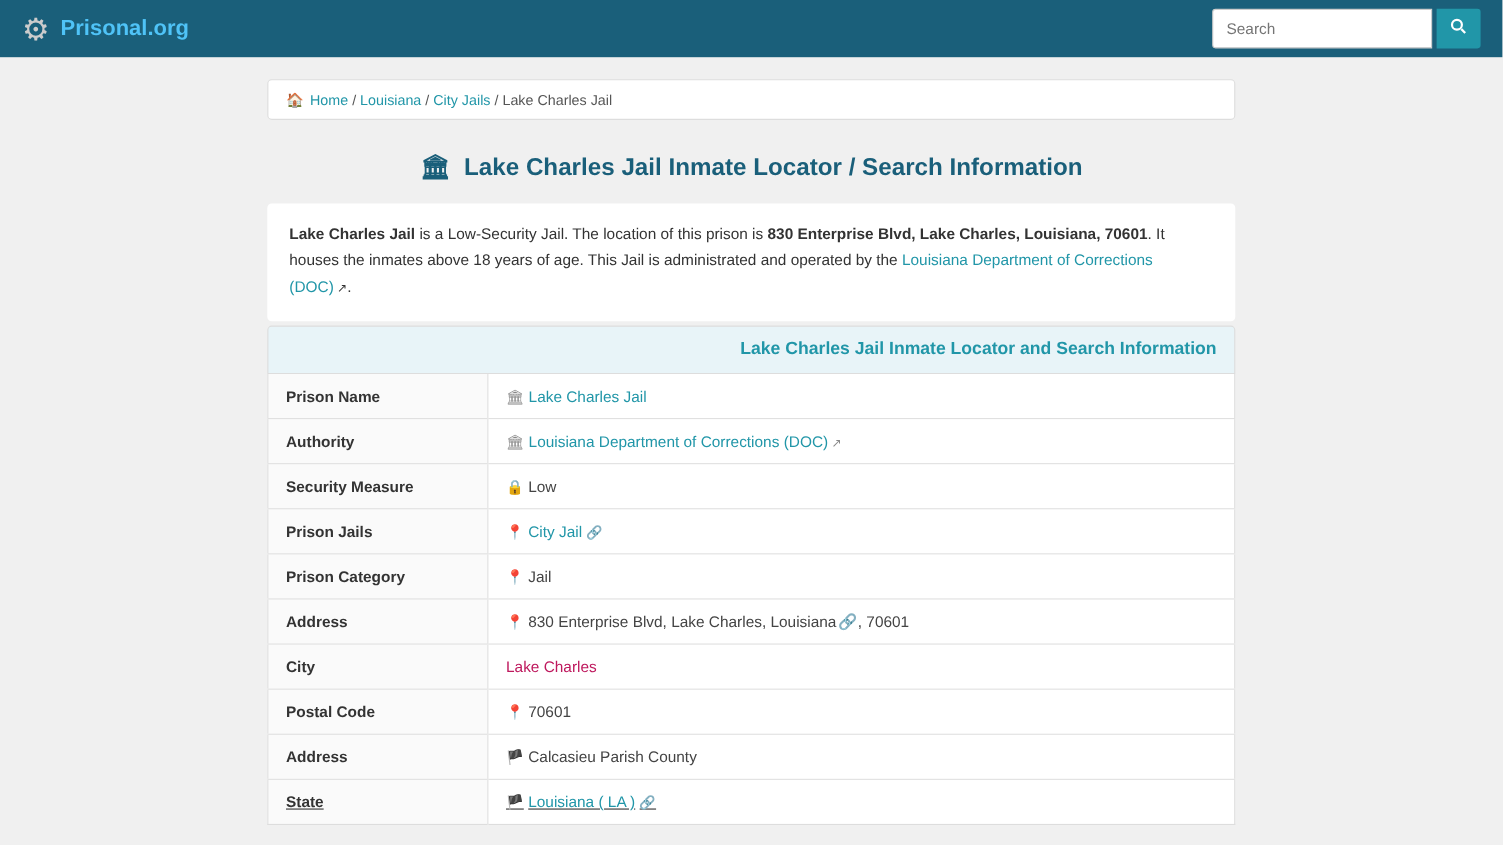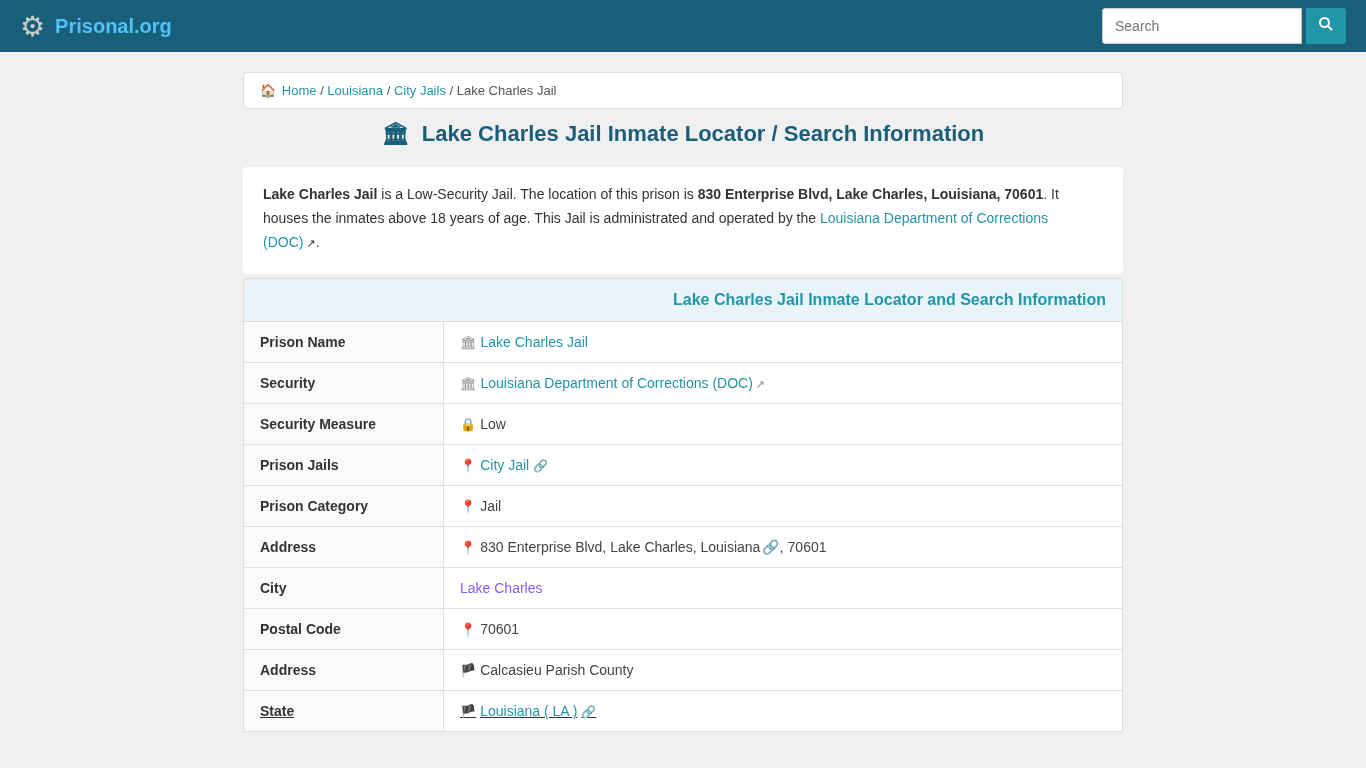--- a/index.html
+++ b/index.html
@@ -67,21 +67,21 @@
       margin: 20px auto;
       padding: 0 10px;
     }
 
     
     .breadcrumb {
       background: #fff;
       border: 1px solid #ddd;
       border-radius: 4px;
       padding: 10px 16px;
-      margin-bottom: 12px;
+      margin-bottom: 30px;
       font-size: 13px;
       color: #555;
     }
     .breadcrumb a {
       color: #2196a8;
       text-decoration: none;
     }
     .breadcrumb .home-icon { color: #555; margin-right: 2px; }
 
     
@@ -216,42 +216,42 @@
     <span>Lake Charles Jail Inmate Locator and Search Information</span>
   </div>
 
   <table class="info-table">
     <tbody id="table-body">
     <tr>
           <td>Prison Name</td>
           <td><span class="cell-icon">🏛</span><a href="#" style="color:#2196a8;text-decoration:none;">Lake Charles Jail</a></td>
         </tr>
         <tr>
-          <td>Security</td>
+          <td>Authority</td>
           <td><span class="cell-icon">🏛</span><a href="#" style="color:#2196a8;text-decoration:none;">Louisiana Department of Corrections (DOC)</a><span class="ext-link-icon">↗</span></td>
         </tr>
         <tr>
           <td>Security Measure</td>
           <td><span class="cell-icon">🔒</span><span>Low</span></td>
         </tr>
         <tr>
           <td>Prison Jails</td>
           <td><span class="cell-icon">📍</span><a href="#" style="color:#2196a8;text-decoration:none;">City Jail</a><span style="margin-left:4px;font-size:12px;color:#888;">🔗</span></td>
         </tr>
         <tr>
           <td>Prison Category</td>
           <td><span class="cell-icon">📍</span><span>Jail</span></td>
         </tr>
         <tr>
           <td>Address</td>
           <td><span class="cell-icon">📍</span><span>830 Enterprise Blvd, Lake Charles, Louisiana</span><a href="#" style="color:#2196a8;text-decoration:none;margin-left:2px;">🔗</a><span>, 70601</span></td>
         </tr>
         <tr>
           <td>City</td>
-          <td><a href="#" style="color:#8b5cf6;text-decoration:none;">Lake Charles</a></td>
+          <td><a href="#" style="color:#be185d;text-decoration:none;">Lake Charles</a></td>
         </tr>
         <tr>
           <td>Postal Code</td>
           <td><span class="cell-icon">📍</span><span>70601</span></td>
         </tr>
         <tr>
           <td>Address</td>
           <td><span class="cell-icon">🏴</span><span>Calcasieu Parish County</span></td>
         </tr>
         <tr>

